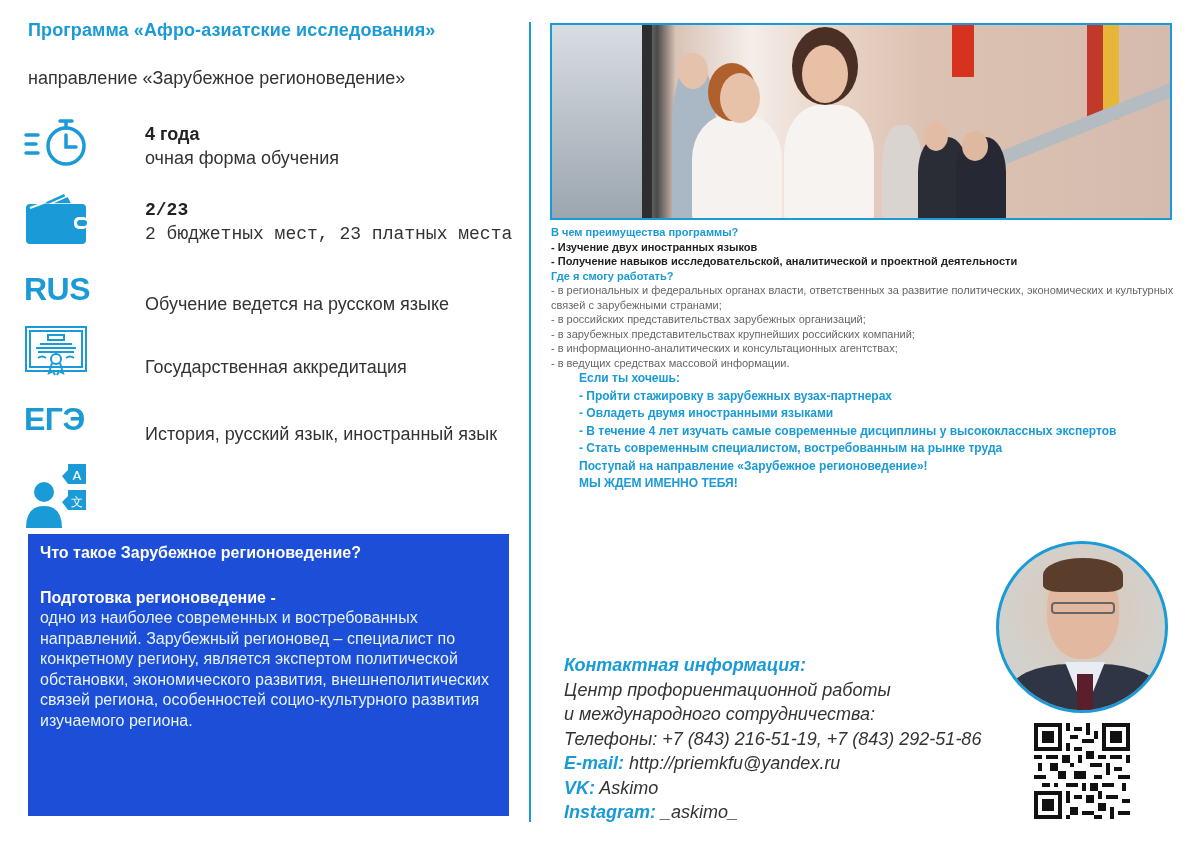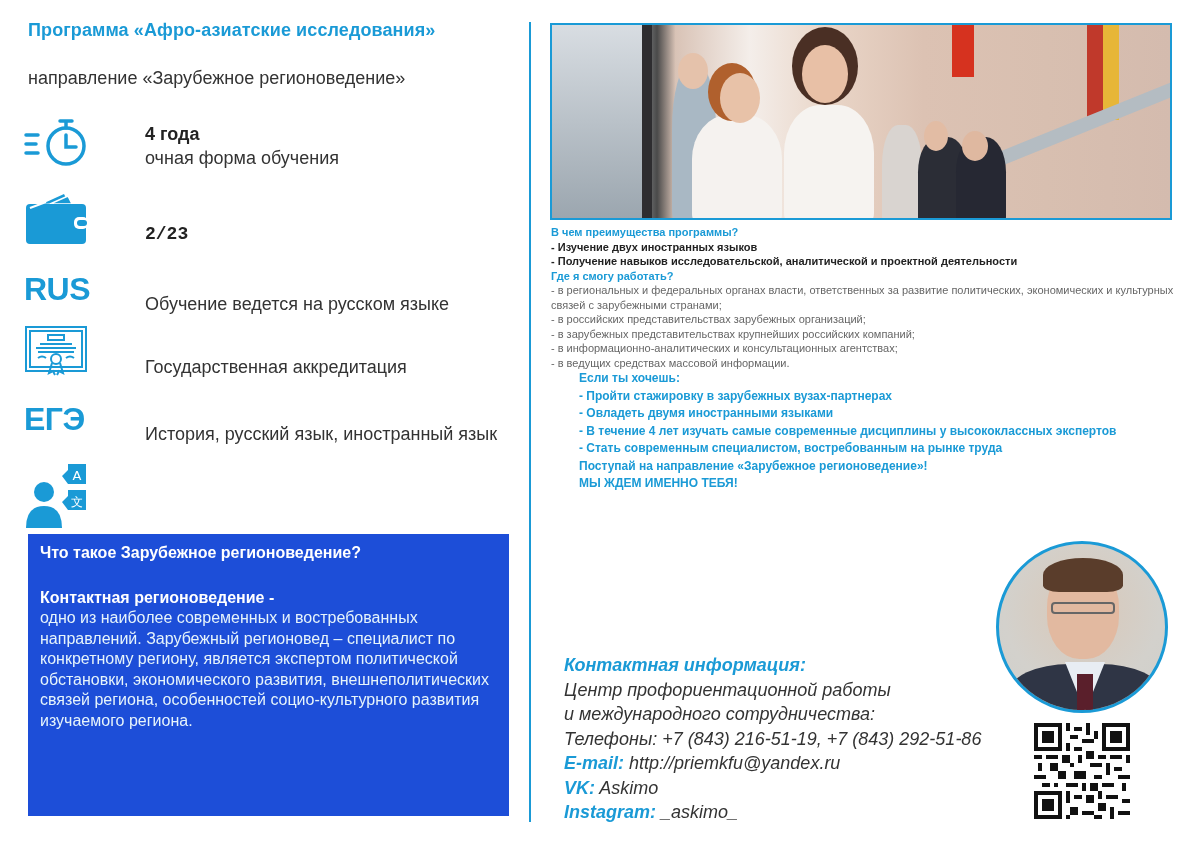--- a/index.html
+++ b/index.html
@@ -93,20 +93,21 @@
         <path d="M18 12 L40 2 L44 10 Z" fill="#1a9ad6"></path>
         <path d="M26 12 L44 4 L48 12 Z" fill="#1a9ad6" stroke="#fff" stroke-width="1.5"></path>
         <rect x="2" y="12" width="60" height="40" rx="4" fill="#1a9ad6"></rect>
         <path d="M6 16 L22 10" stroke="#fff" stroke-width="2"></path>
         <rect x="50" y="25" width="14" height="12" rx="5" fill="#fff"></rect>
         <rect x="53" y="28" width="10" height="6" rx="3" fill="#1a9ad6"></rect>
       </svg>
     </div>
     <div class="text">
       <div class="bold">2/23</div>
+      <div class="regular">2 бюджетных мест, 23 платных места</div>
     </div>
   </div>
 
   <div class="feature" style="top:262px;">
     <div class="icon">
       <span class="icon-text">RUS</span>
     </div>
     <div class="text">
       <div class="regular">Обучение ведется на русском языке</div>
     </div>
@@ -150,21 +151,21 @@
         <path d="M44 2 H62 V22 H44 L38 14 L44 8 Z" fill="#1a9ad6"></path>
         <text x="53" y="18" font-size="13" fill="#fff" text-anchor="middle" font-family="DejaVu Sans, sans-serif">A</text>
         <path d="M44 28 H62 V48 H44 L38 40 L44 34 Z" fill="#1a9ad6"></path>
         <text x="53" y="44" font-size="12" fill="#fff" text-anchor="middle" font-family="DejaVu Sans, sans-serif">文</text>
       </svg>
     </div>
   </div>
 
   <div class="blue-box">
     <div class="q">Что такое Зарубежное регионоведение?</div>
-    <div class="term">Контактная регионоведение -</div>
+    <div class="term">Подготовка регионоведение -</div>
     <div class="desc">одно из наиболее современных и востребованных направлений. Зарубежный регионовед – специалист по  конкретному региону, является экспертом политической обстановки, экономического развития, внешнеполитических связей региона, особенностей социо-культурного развития изучаемого региона.</div>
   </div>
 </div>
 
 <div class="divider"></div>
 
 <div class="right">
   <div class="photo">
     <div class="window"></div>
     <div class="flag1"></div>

